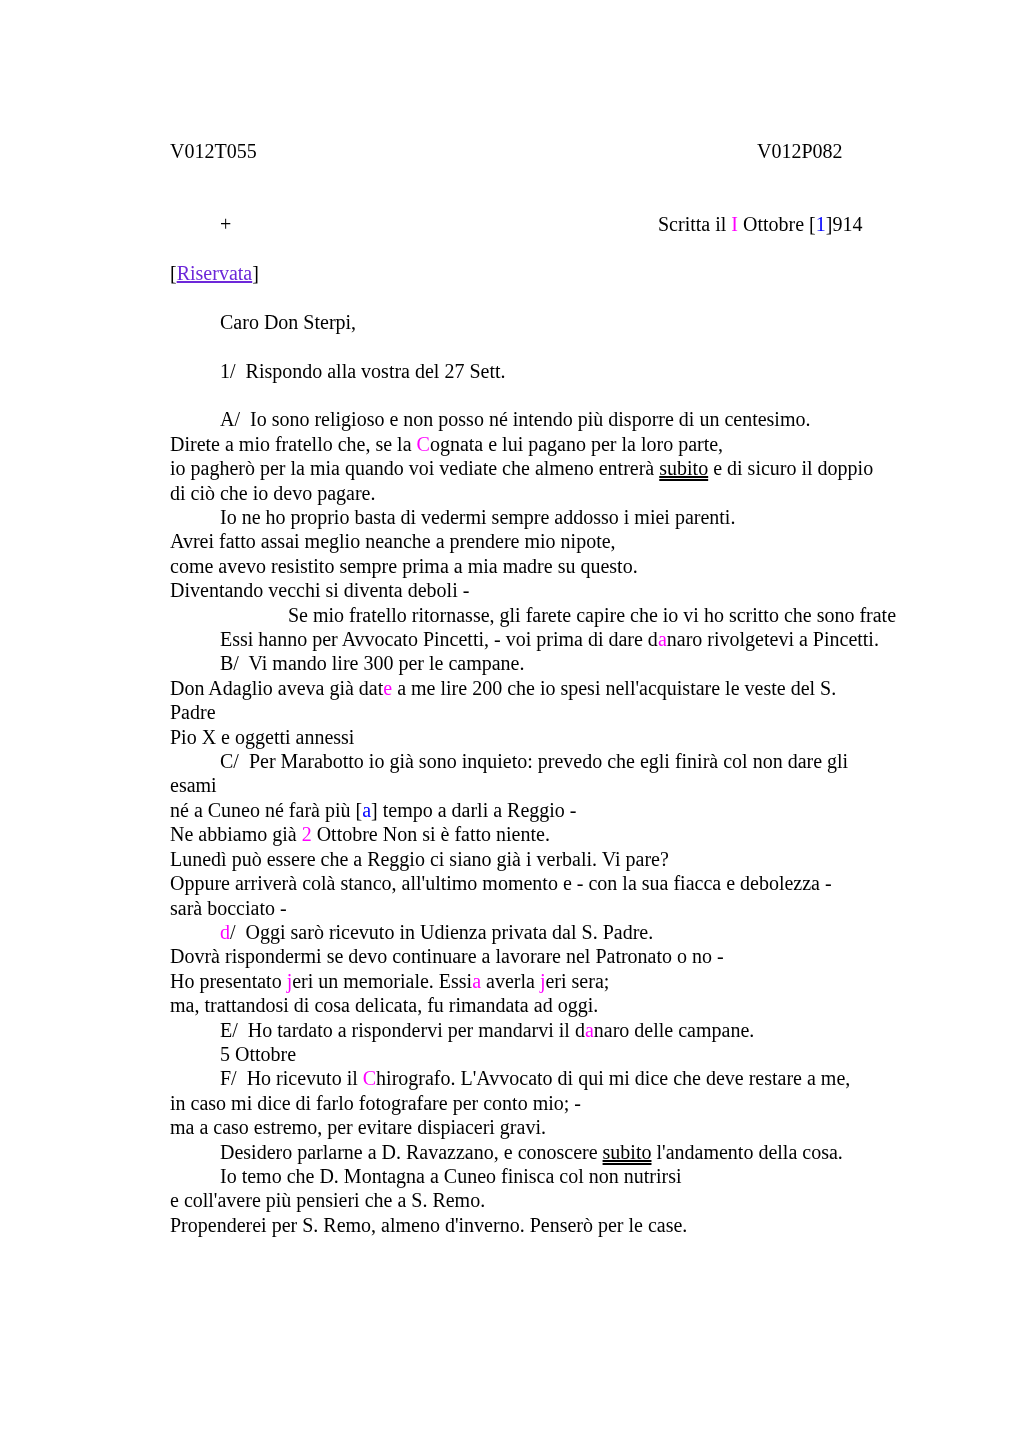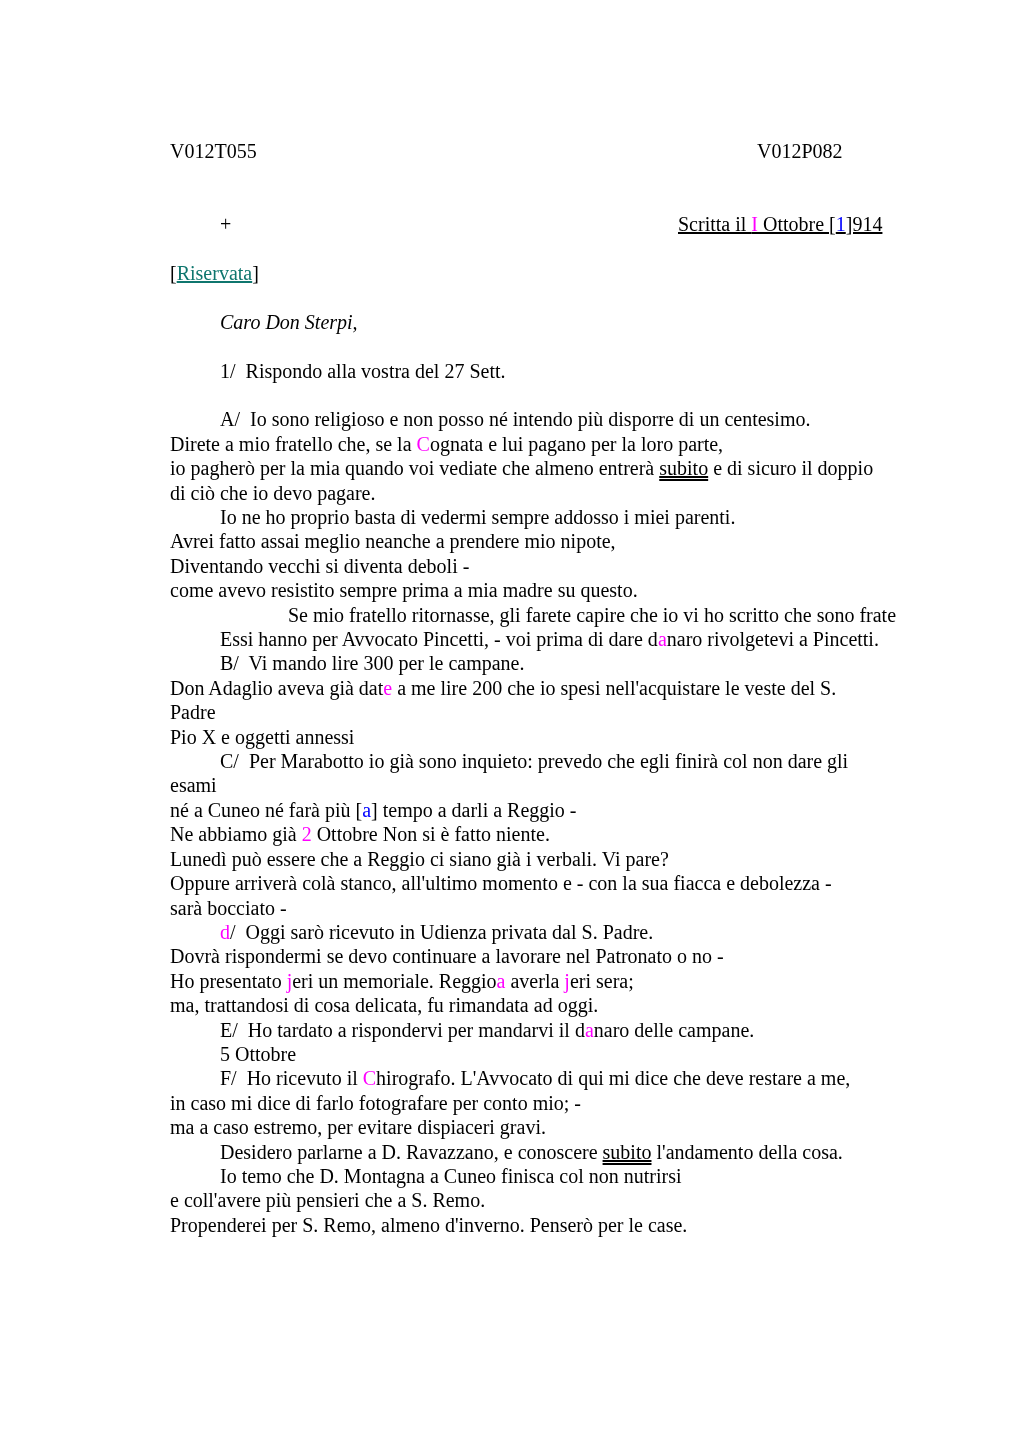--- a/index.html
+++ b/index.html
@@ -19,55 +19,55 @@
   .line {
     position: relative;
     white-space: pre-wrap;
     min-height: 24.4px;
   }
   .right-col { position: absolute; top: 0; white-space: pre-wrap; }
   .u  { }
   .uu { text-decoration: underline; text-decoration-style: double; }
   .m  { color: #ff00ff; }
   .b  { color: #0000ff; }
-  .link { color: #0f766e; text-decoration: underline; cursor: pointer; }
+  .link { color: #6d28d9; text-decoration: underline; cursor: pointer; }
 </style>
 </head>
 <body>
 
 <div class="page">
     <div class="line"><span>V012T055</span><span class="right-col" style="left: 587px;"><span>V012P082</span></span></div>
-    <div class="line" style="margin-top: 48.8px; padding-left: 50px;"><span>+</span><span class="right-col" style="left: 508px; text-decoration: underline;"><span>Scritta il </span><span class="m">I</span><span> Ottobre [</span><span class="b">1</span><span>]914</span></span></div>
+    <div class="line" style="margin-top: 48.8px; padding-left: 50px;"><span>+</span><span class="right-col" style="left: 488px;"><span>Scritta il </span><span class="m">I</span><span> Ottobre [</span><span class="b">1</span><span>]914</span></span></div>
     <div class="line" style="margin-top: 24.4px;"><span>[</span><span class="link">Riservata</span><span>]</span></div>
-    <div class="line" style="margin-top: 24.4px; padding-left: 50px; font-style: italic;"><span>Caro Don Sterpi,</span></div>
+    <div class="line" style="margin-top: 24.4px; padding-left: 50px;"><span>Caro Don Sterpi,</span></div>
     <div class="line" style="margin-top: 24.4px; padding-left: 50px;"><span>1/  Rispondo alla vostra del 27 Sett.</span></div>
     <div class="line" style="margin-top: 24.4px; padding-left: 50px;"><span>A/  Io sono religioso e non posso né intendo più disporre di un centesimo.</span></div>
     <div class="line"><span>Direte a mio fratello che, se la </span><span class="m">C</span><span>ognata e lui pagano per la loro parte,</span></div>
     <div class="line"><span class="u">io pagherò per la mia</span><span> quando voi vediate che </span><span class="u">almeno entrerà</span><span> </span><span class="uu">subito</span><span> e di </span><span class="u">sicuro</span><span> il </span><span class="u">doppio</span></div>
     <div class="line"><span>di ciò che io devo pagare.</span></div>
     <div class="line" style="padding-left: 50px;"><span>Io ne ho proprio basta di vedermi sempre addosso i miei parenti.</span></div>
     <div class="line"><span>Avrei fatto assai meglio neanche a prendere mio nipote,</span></div>
+    <div class="line"><span>come avevo resistito sempre prima a mia madre su questo.</span></div>
     <div class="line"><span>Diventando vecchi si diventa deboli -</span></div>
-    <div class="line"><span>come avevo resistito sempre prima a mia madre su questo.</span></div>
     <div class="line" style="padding-left: 50px; text-align: center;"><span>Se mio fratello ritornasse, gli farete capire che io vi ho scritto </span><span class="u">che sono frate</span></div>
     <div class="line" style="padding-left: 50px;"><span>Essi hanno per Avvocato Pincetti, - voi prima di dare d</span><span class="m">a</span><span>naro rivolgetevi a Pincetti.</span></div>
     <div class="line" style="padding-left: 50px;"><span>B/  Vi mando lire </span><span class="u">300</span><span> per le campane.</span></div>
     <div class="line"><span>Don Adaglio aveva già dat</span><span class="m">e</span><span> a me lire 200 che io spesi nell'acquistare le veste del S.</span></div>
     <div class="line"><span>Padre</span></div>
     <div class="line"><span>Pio X e oggetti annessi</span></div>
     <div class="line" style="padding-left: 50px;"><span>C/  Per Marabotto io già sono inquieto: prevedo che egli finirà col non dare gli</span></div>
     <div class="line"><span>esami</span></div>
     <div class="line"><span>né a Cuneo né farà più [</span><span class="b">a</span><span>] tempo a darli a Reggio -</span></div>
     <div class="line"><span>Ne abbiamo già </span><span class="m">2</span><span> Ottobre Non si è fatto niente.</span></div>
     <div class="line"><span>Lunedì può essere che a Reggio ci siano già i verbali. Vi pare?</span></div>
     <div class="line"><span>Oppure arriverà colà stanco, all'ultimo momento e - con la sua fiacca e debolezza -</span></div>
     <div class="line"><span>sarà bocciato -</span></div>
     <div class="line" style="padding-left: 50px;"><span class="m">d</span><span>/  Oggi sarò ricevuto in Udienza privata dal S. Padre.</span></div>
     <div class="line"><span>Dovrà rispondermi se devo continuare a lavorare nel Patronato o no -</span></div>
-    <div class="line"><span>Ho presentato </span><span class="m">j</span><span>eri un memoriale. Reggio</span><span class="m">a</span><span> averla </span><span class="m">j</span><span>eri sera;</span></div>
+    <div class="line"><span>Ho presentato </span><span class="m">j</span><span>eri un memoriale. Essi</span><span class="m">a</span><span> averla </span><span class="m">j</span><span>eri sera;</span></div>
     <div class="line"><span>ma, trattandosi di cosa delicata, fu rimandata ad oggi.</span></div>
     <div class="line" style="padding-left: 50px;"><span>E/  Ho tardato a rispondervi per mandarvi il d</span><span class="m">a</span><span>naro delle campane.</span></div>
     <div class="line" style="padding-left: 50px;"><span>5 Ottobre</span></div>
     <div class="line" style="padding-left: 50px;"><span>F/  Ho ricevuto il </span><span class="m">C</span><span>hirografo. L'Avvocato di qui mi dice </span><span class="u">che deve restare a me</span><span>,</span></div>
     <div class="line"><span>in caso mi dice di farlo fotografare per conto mio; -</span></div>
     <div class="line"><span>ma </span><span class="u">a caso estremo</span><span>, per evitare </span><span class="u">dispiaceri gravi</span><span>.</span></div>
     <div class="line" style="padding-left: 50px;"><span>Desidero parlarne a D. Ravazzano, e conoscere </span><span class="uu">subito</span><span> </span><span class="u">l'andamento della cosa</span><span>.</span></div>
     <div class="line" style="padding-left: 50px;"><span>Io temo che D. Montagna a Cuneo finisca </span><span class="u">col non nutrirsi</span></div>
     <div class="line"><span>e coll'avere più pensieri che a S. Remo.</span></div>
     <div class="line"><span>Propenderei per S. Remo, </span><span class="u">almeno d'inverno</span><span>. Penserò per le case.</span></div>

